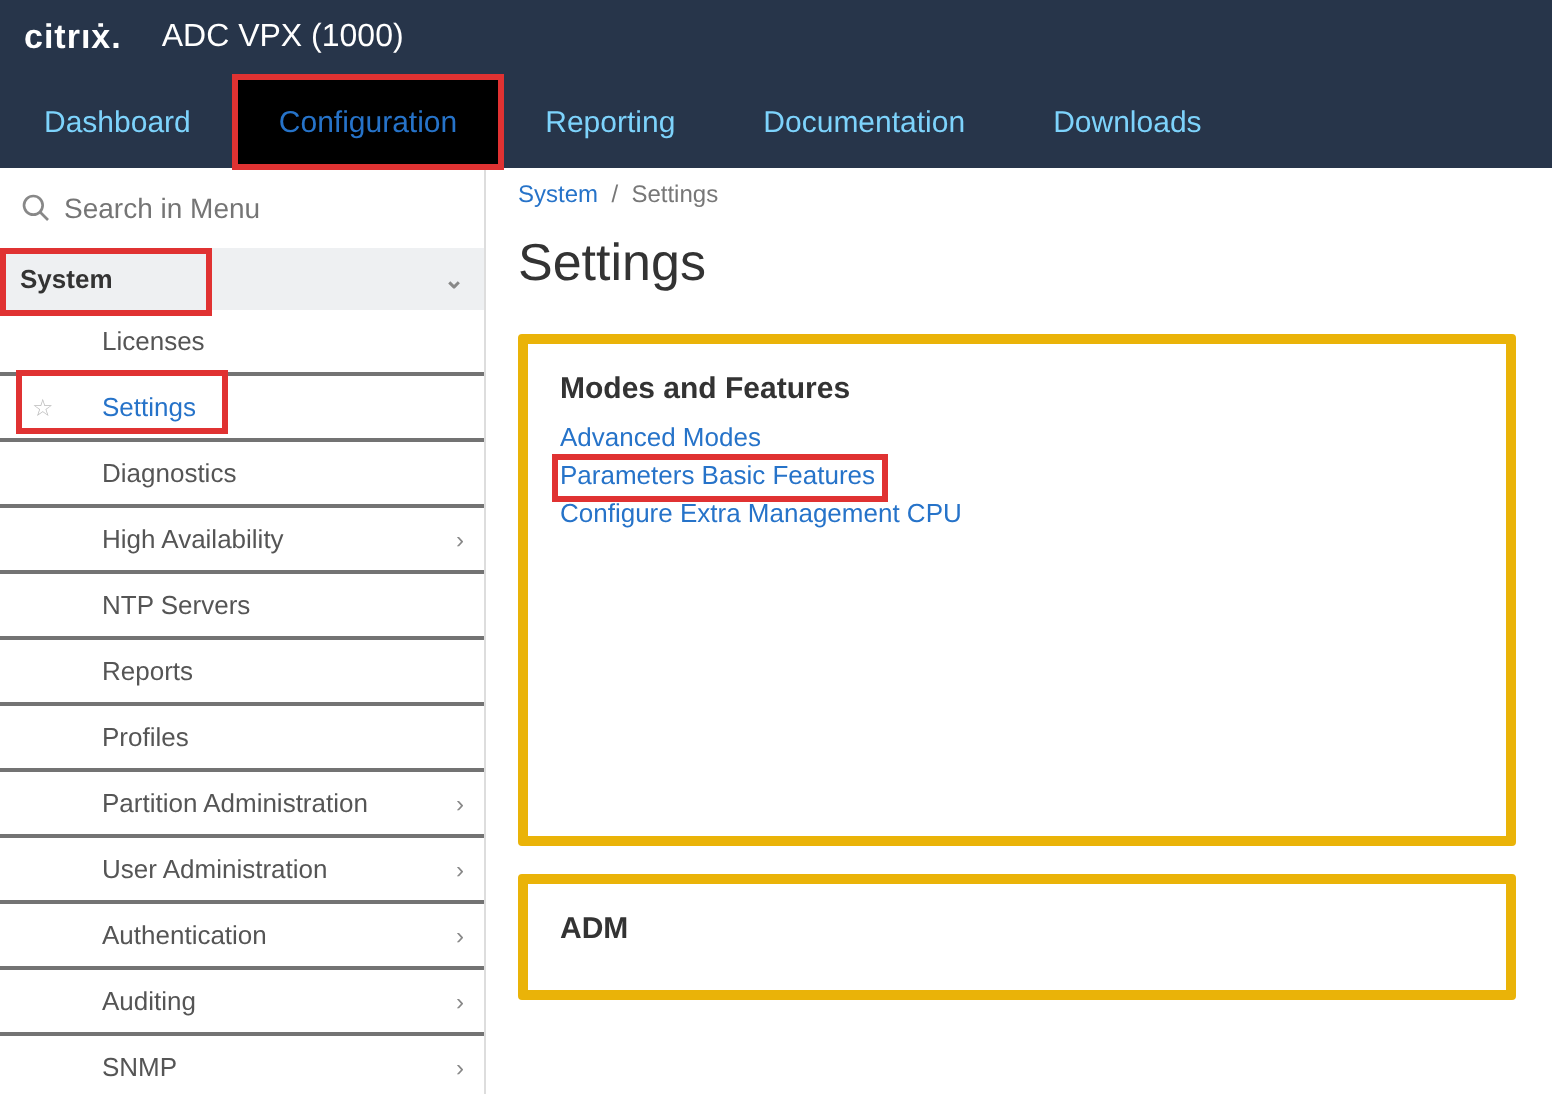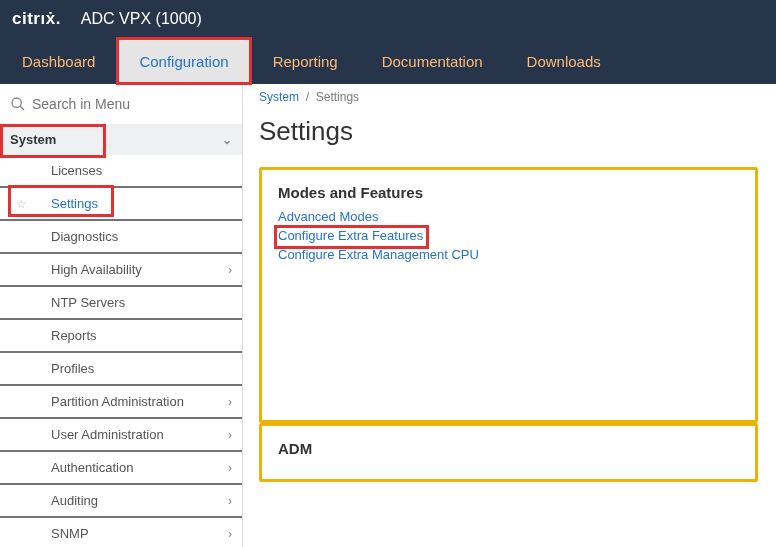--- a/index.html
+++ b/index.html
@@ -30,30 +30,30 @@
     font-size: 16px;
     font-weight: 400;
   }
   .navbar {
     background: #27354a;
     height: 46px;
     display: flex;
     align-items: stretch;
   }
   .nav-item {
-    color: #fdba74;
+    color: #7dd3fc;
     font-size: 15px;
     font-weight: 500;
     display: flex;
     align-items: center;
     padding: 0 22px;
     cursor: pointer;
   }
   .nav-item.active {
-    background: #e5e5e5;
+    background: #000000;
     color: #2673c9;
     position: relative;
   }
   .hl-red { outline: 3px solid #e03232; outline-offset: -2px; }
   .container { display: flex; height: calc(547px - 84px); }
   .sidebar {
     width: 243px;
     border-right: 1px solid #ddd;
     display: flex;
     flex-direction: column;
@@ -112,23 +112,24 @@
     left: 16px;
     color: #bbb;
     font-size: 12px;
   }
   .chev { color: #888; font-size: 12px; }
   .main { flex: 1; padding: 6px 18px 0 16px; overflow: hidden; }
   .breadcrumb { font-size: 12px; color: #777; margin-bottom: 12px; }
   .breadcrumb a { color: #2673c9; text-decoration: none; }
   .page-title { font-size: 26px; font-weight: 400; color: #333; margin-bottom: 20px; }
   .card {
-    border: 3px solid #eab308;
+    border: 5px solid #eab308;
     border-radius: 2px;
     padding: 14px 16px;
+    margin-bottom: 14px;
   }
   .card h3 { font-size: 15px; font-weight: 600; margin-bottom: 8px; }
   .card a { display: block; color: #2673c9; text-decoration: none; font-size: 13px; margin-bottom: 4px; cursor: pointer; }
   .card-tall { min-height: 256px; }
   .hl-system { position: relative; }
   .hl-system::after { content:""; position:absolute; left:0; top:0; width: 100px; height: 28px; border:3px solid #e03232; pointer-events:none; }
   .hl-settings { position: relative; }
   .hl-settings::after { content:""; position:absolute; left:8px; top:-3px; width: 100px; height: 26px; border:3px solid #e03232; pointer-events:none; }
   .hl-link { position: relative; display:inline-block; }
   .hl-link::after { content:""; position:absolute; left:-4px; top:-3px; right:-6px; bottom:-2px; border:3px solid #e03232; pointer-events:none; }
@@ -217,21 +218,21 @@
     <div class="breadcrumb">
       <a href="#">System</a>
       &nbsp;<span>/</span>&nbsp;
       <span>Settings</span>
     </div>
     <h1 class="page-title">Settings</h1>
 
     <div class="card card-tall">
       <h3>Modes and Features</h3>
       <a>Advanced Modes</a>
-      <span class="hl-link"><a>Configure Extra Features</a></span>
+      <span class="hl-link"><a>Parameters Basic Features</a></span>
       <a>Configure Extra Management CPU</a>
     </div>
 
     <div class="card">
       <h3>ADM</h3>
     </div>
   </div>
 </div>
 
 </body></html>

